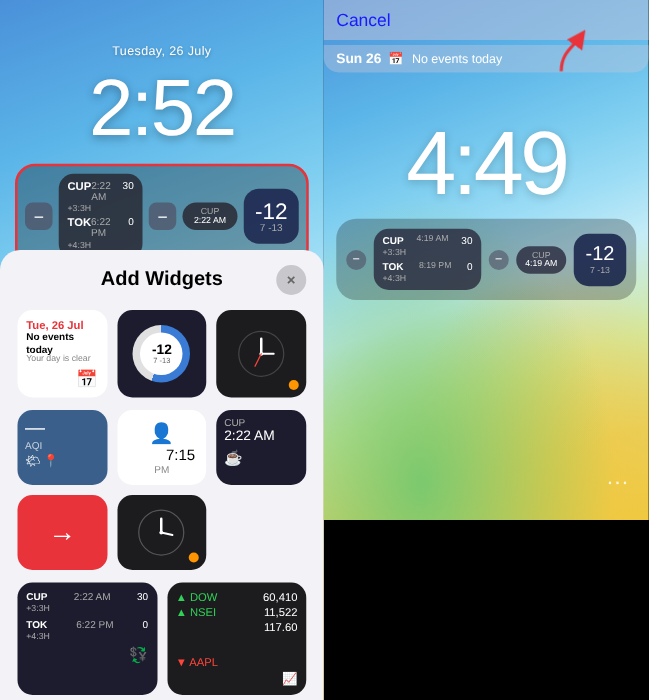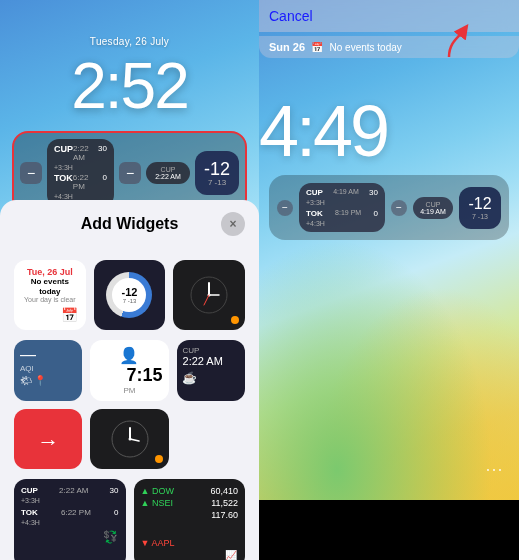--- a/index.html
+++ b/index.html
@@ -143,21 +143,21 @@
       border-radius: 16px 16px 0 0;
       height: 360px;
       padding: 12px 14px;
       overflow: hidden;
     }
 
     .panel-header {
       display: flex;
       justify-content: space-between;
       align-items: center;
-      margin-bottom: 24px;
+      margin-bottom: 12px;
     }
 
     .panel-title {
       font-size: 16px;
       font-weight: 600;
       color: #000;
       text-align: center;
       flex: 1;
     }
 
@@ -180,21 +180,20 @@
       grid-template-columns: 1fr 1fr 1fr;
       gap: 8px;
       margin-bottom: 10px;
     }
 
     .widget-card {
       background: white;
       border-radius: 12px;
       padding: 8px;
       overflow: hidden;
-      text-align: center;
     }
 
     
     .calendar-widget {
       grid-column: span 1;
       background: white;
       border-radius: 12px;
       padding: 7px;
     }
 
@@ -436,21 +435,21 @@
       display: flex;
       align-items: center;
       justify-content: center;
       font-size: 18px;
       flex-shrink: 0;
     }
 
     
     .right-panel {
       width: 260px;
-      height: 500px;
+      height: 416px;
       background: linear-gradient(160deg, #4a90d9 0%, #5bb5e8 20%, #7ecef0 35%, #9dddf5 45%, #c5ecf7 55%, #d4e8a0 70%, #e8d060 85%, #f0c840 100%);
       position: relative;
       overflow: hidden;
     }
 
     
     .top-bar {
       position: absolute;
       top: 0;
       left: 0;
@@ -521,21 +520,21 @@
       width: 40px;
       height: 40px;
     }
 
     
     .right-time {
       position: absolute;
       top: 90px;
       left: 0;
       right: 0;
-      text-align: left;
+      text-align: center;
       font-size: 72px;
       font-weight: 100;
       color: white;
       letter-spacing: -3px;
       text-shadow: 0 2px 8px rgba(0,0,0,0.2);
     }
 
     
     .right-widgets {
       position: absolute;
@@ -704,21 +703,21 @@
         <div class="aqi-label">AQI</div>
         <div class="aqi-icons">
           <span style="font-size:10px;">🌤</span>
           <span style="font-size:10px;">📍</span>
         </div>
       </div>
 
       <div class="time-widget" style="min-height:60px;">
         <div style="display:flex;flex-direction:column;align-items:center;justify-content:center;height:100%;">
           <span class="time-icon" style="font-size:16px;">👤</span>
-          <span class="time-big" style="font-size:18px;font-weight:700;margin-left:30px;">7:15</span>
+          <span class="time-big" style="font-size:12px;font-weight:400;margin-left:30px;">7:15</span>
           <span class="time-label">PM</span>
         </div>
       </div>
 
       <div class="cup2-widget" style="min-height:60px;">
         <div class="cup2-label">CUP</div>
         <div class="cup2-time">2:22 AM</div>
         <div style="margin-top:4px;display:flex;gap:3px;">
           <span style="font-size:12px;">☕</span>
         </div>

